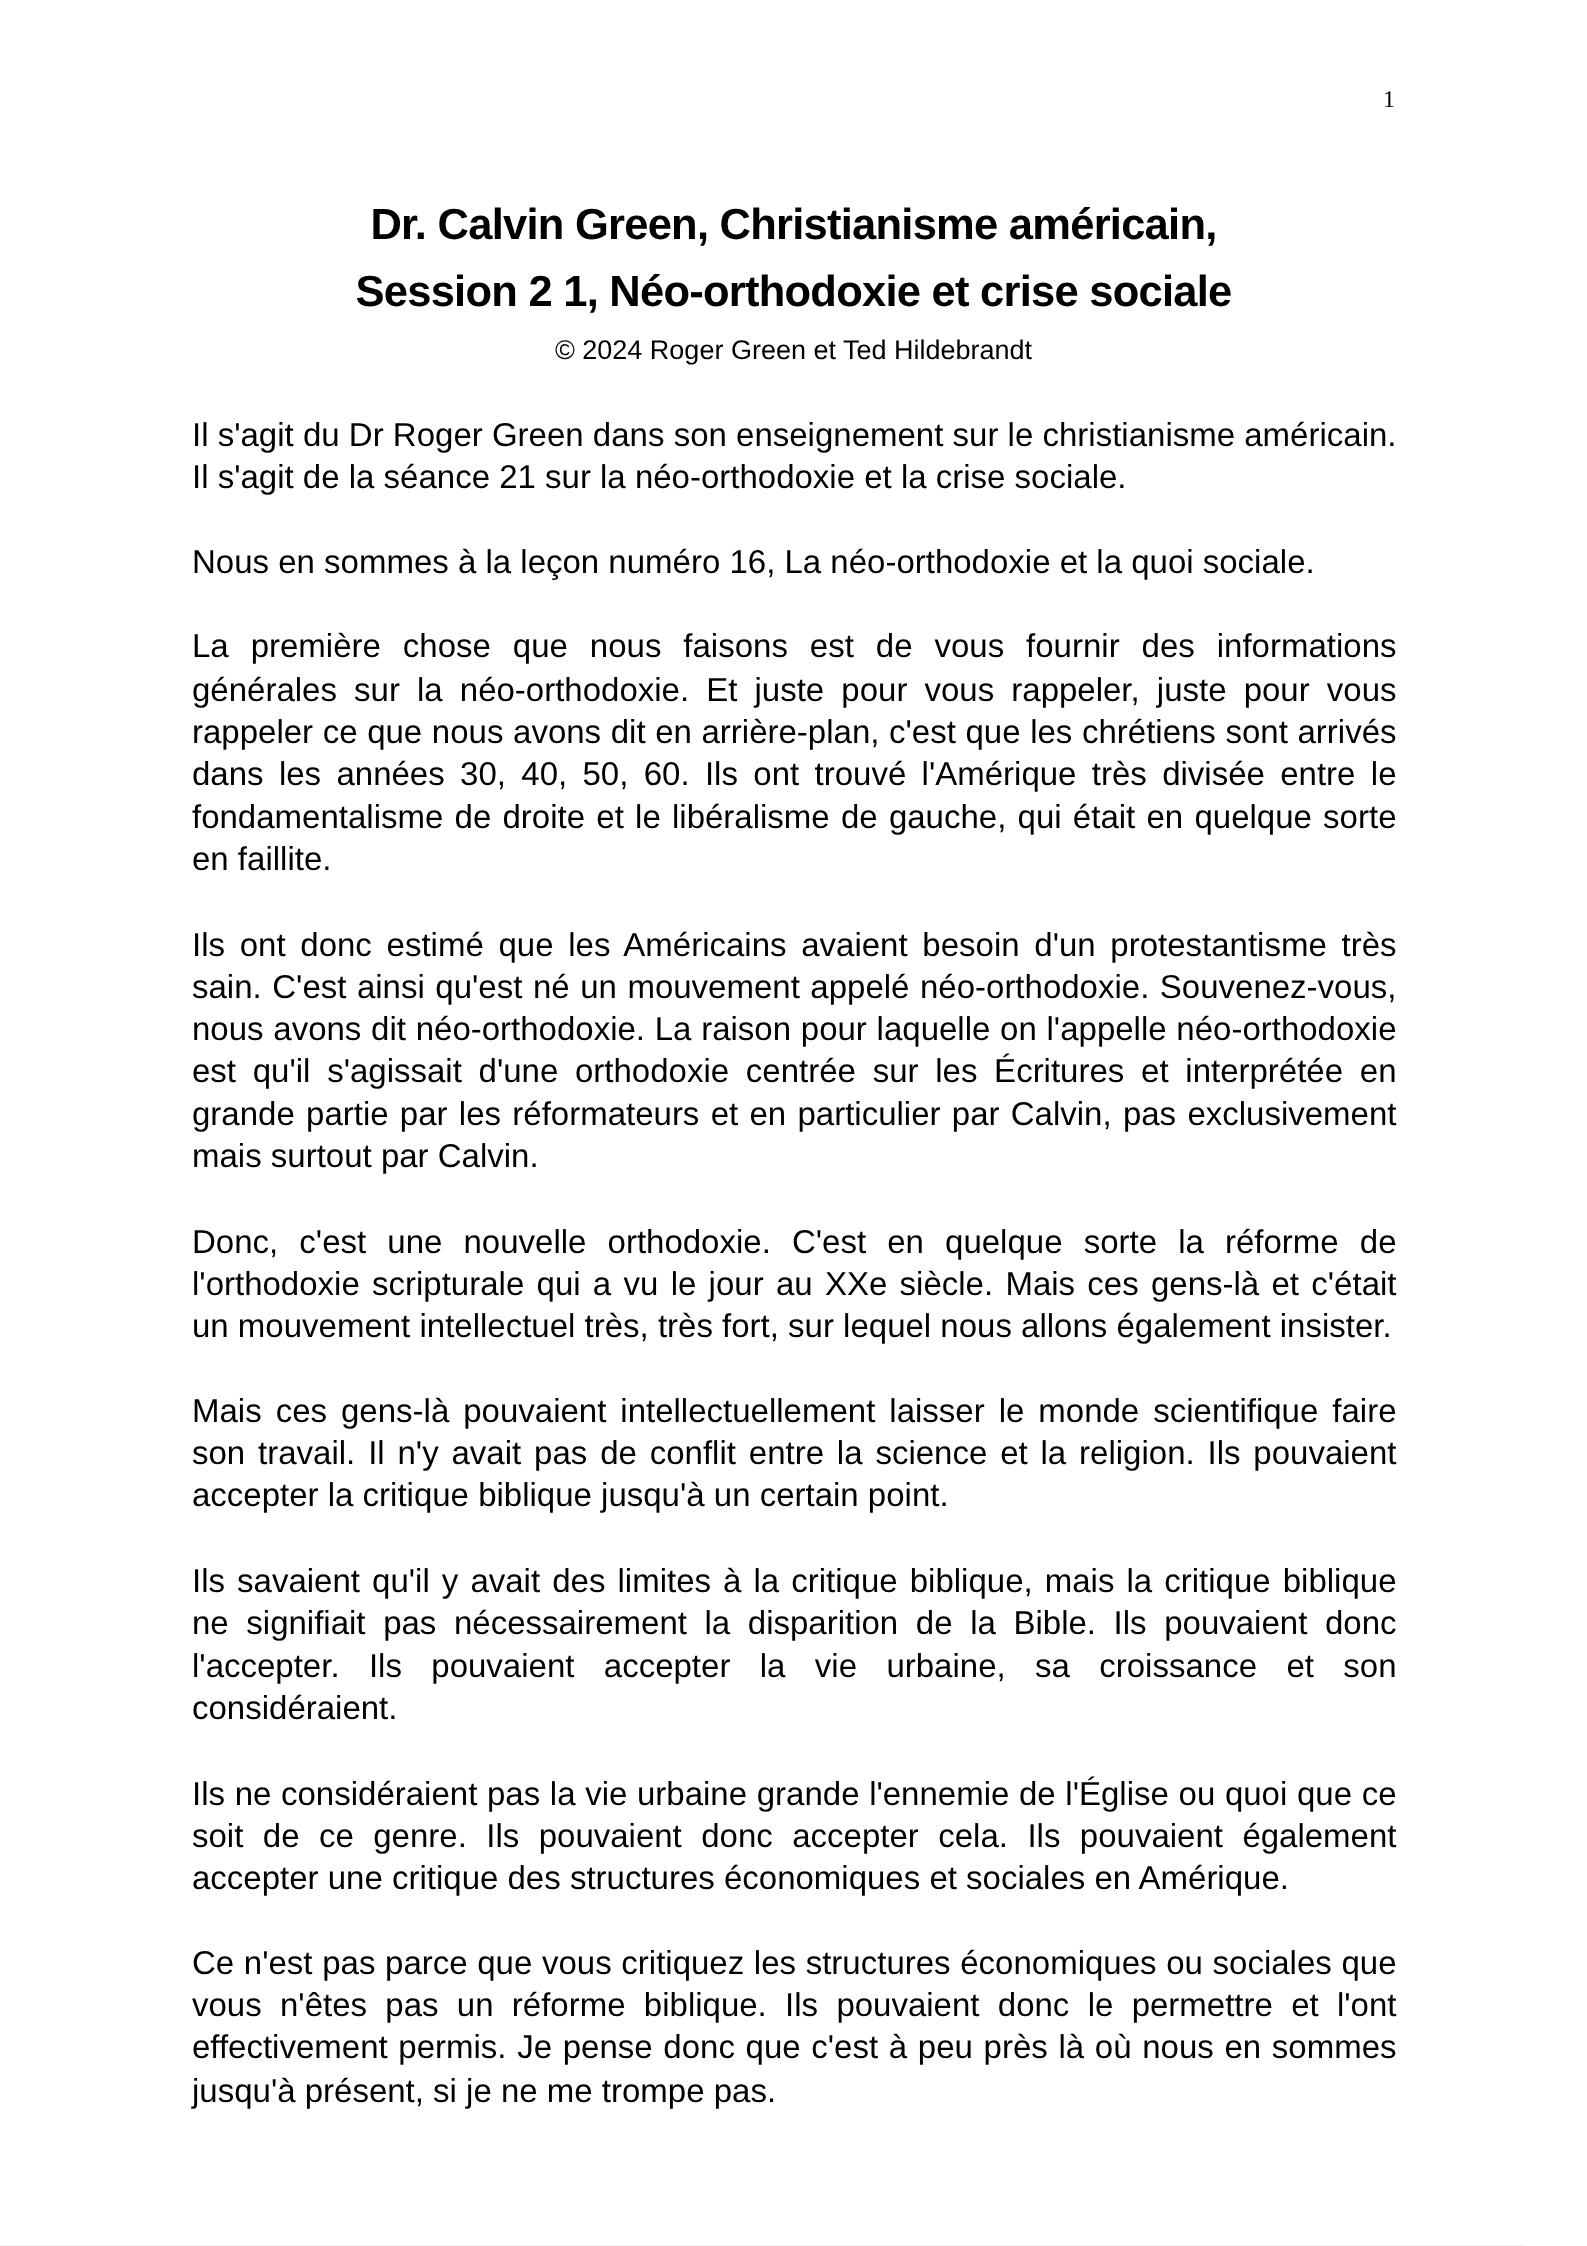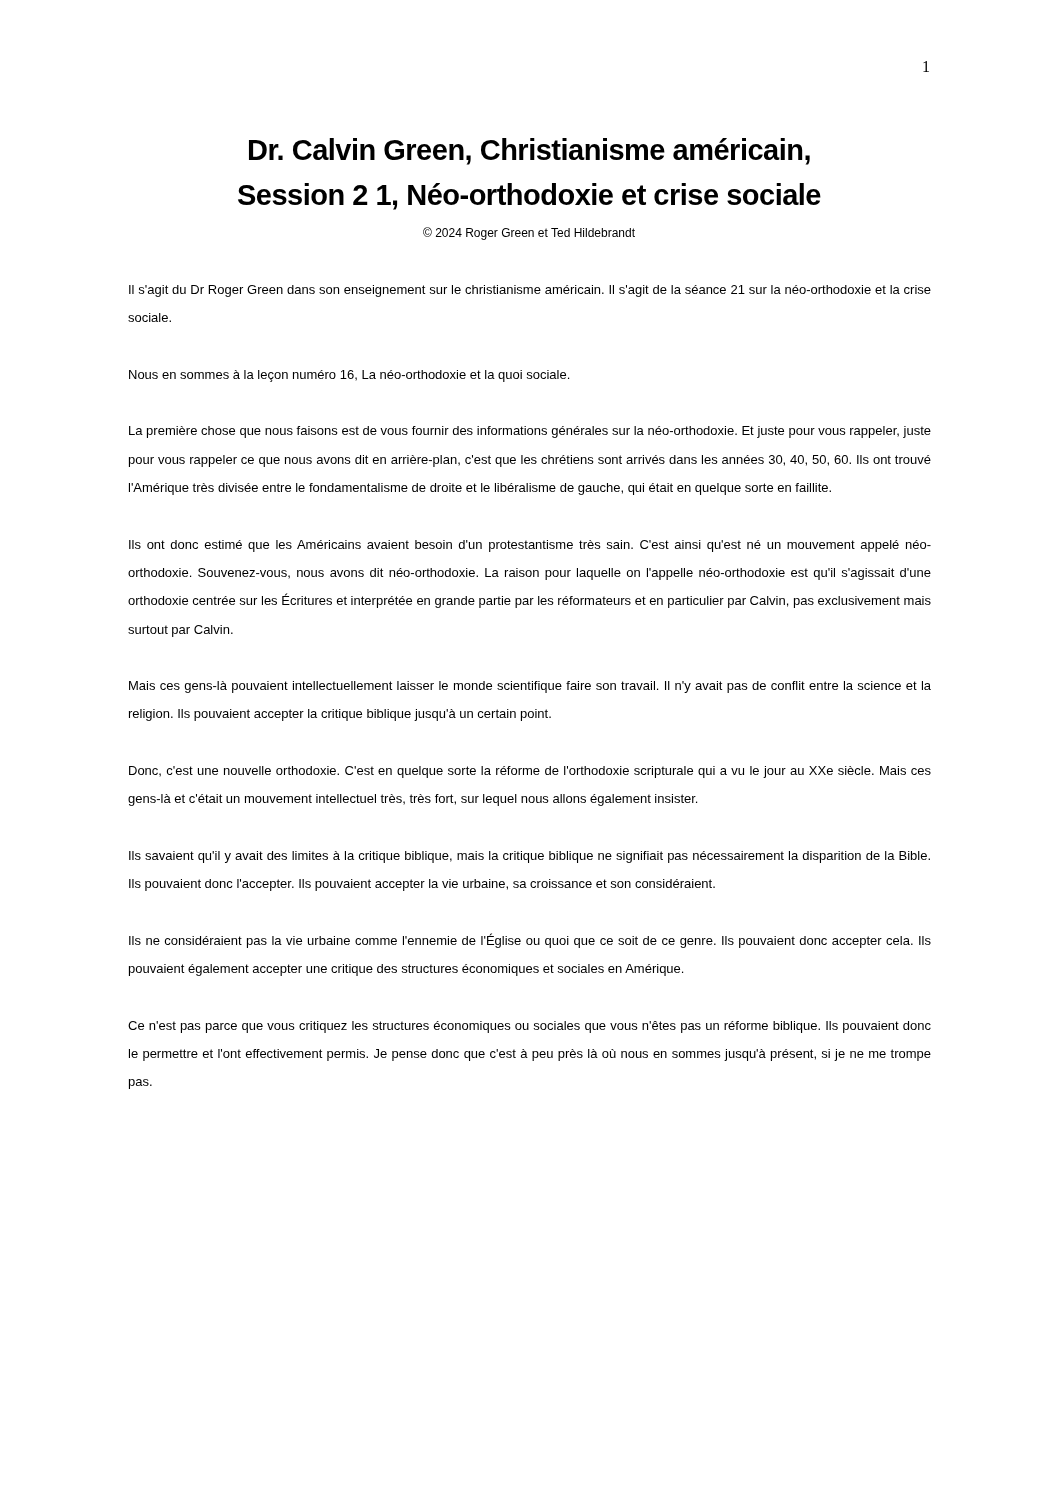--- a/index.html
+++ b/index.html
@@ -33,30 +33,30 @@
     text-align: center;
   }
   .title-line {
     font-size: 29px;
     font-weight: bold;
     line-height: 45px;
     letter-spacing: -0.5px;
     white-space: nowrap;
   }
   .copyright-line {
-    font-size: 12px;
+    font-size: 18px;
     line-height: 26px;
     margin-top: 2px;
   }
   .body-text {
     position: absolute;
     top: 276px;
     left: 128px;
     width: 803px;
-    font-size: 13px;
+    font-size: 22px;
     line-height: 28.3px;
   }
   .body-text p {
     margin: 0 0 28.3px 0;
     text-align: justify;
   }
 </style>
 </head>
 <body>
 
@@ -68,20 +68,20 @@
     <div class="title-line">Dr. Calvin Green, Christianisme américain,</div>
     <div class="title-line">Session 2 1, Néo-orthodoxie et crise sociale</div>
     <div class="copyright-line">© 2024 Roger Green et Ted Hildebrandt</div>
   </div>
 
   <div class="body-text">
     <p>Il s'agit du Dr Roger Green dans son enseignement sur le christianisme américain. Il s'agit de la séance 21 sur la néo-orthodoxie et la crise sociale.</p>
     <p>Nous en sommes à la leçon numéro 16, La néo-orthodoxie et la quoi sociale.</p>
     <p>La première chose que nous faisons est de vous fournir des informations générales sur la néo-orthodoxie. Et juste pour vous rappeler, juste pour vous rappeler ce que nous avons dit en arrière-plan, c'est que les chrétiens sont arrivés dans les années 30, 40, 50, 60. Ils ont trouvé l'Amérique très divisée entre le fondamentalisme de droite et le libéralisme de gauche, qui était en quelque sorte en faillite.</p>
     <p>Ils ont donc estimé que les Américains avaient besoin d'un protestantisme très sain. C'est ainsi qu'est né un mouvement appelé néo-orthodoxie. Souvenez-vous, nous avons dit néo-orthodoxie. La raison pour laquelle on l'appelle néo-orthodoxie est qu'il s'agissait d'une orthodoxie centrée sur les Écritures et interprétée en grande partie par les réformateurs et en particulier par Calvin, pas exclusivement mais surtout par Calvin.</p>
+    <p>Donc, c'est une nouvelle orthodoxie. C'est en quelque sorte la réforme de l'orthodoxie scripturale qui a vu le jour au XXe siècle. Mais ces gens-là et c'était un mouvement intellectuel très, très fort, sur lequel nous allons également insister.</p>
     <p>Mais ces gens-là pouvaient intellectuellement laisser le monde scientifique faire son travail. Il n'y avait pas de conflit entre la science et la religion. Ils pouvaient accepter la critique biblique jusqu'à un certain point.</p>
-    <p>Donc, c'est une nouvelle orthodoxie. C'est en quelque sorte la réforme de l'orthodoxie scripturale qui a vu le jour au XXe siècle. Mais ces gens-là et c'était un mouvement intellectuel très, très fort, sur lequel nous allons également insister.</p>
     <p>Ils savaient qu'il y avait des limites à la critique biblique, mais la critique biblique ne signifiait pas nécessairement la disparition de la Bible. Ils pouvaient donc l'accepter. Ils pouvaient accepter la vie urbaine, sa croissance et son considéraient.</p>
-    <p>Ils ne considéraient pas la vie urbaine comme l'ennemie de l'Église ou quoi que ce soit de ce genre. Ils pouvaient donc accepter cela. Ils pouvaient également accepter une critique des structures économiques et sociales en Amérique.</p>
+    <p>Ils ne considéraient pas la vie urbaine grande l'ennemie de l'Église ou quoi que ce soit de ce genre. Ils pouvaient donc accepter cela. Ils pouvaient également accepter une critique des structures économiques et sociales en Amérique.</p>
     <p>Ce n'est pas parce que vous critiquez les structures économiques ou sociales que vous n'êtes pas un réforme biblique. Ils pouvaient donc le permettre et l'ont effectivement permis. Je pense donc que c'est à peu près là où nous en sommes jusqu'à présent, si je ne me trompe pas.</p>
   </div>
 
 </div>
 
 </body></html>

